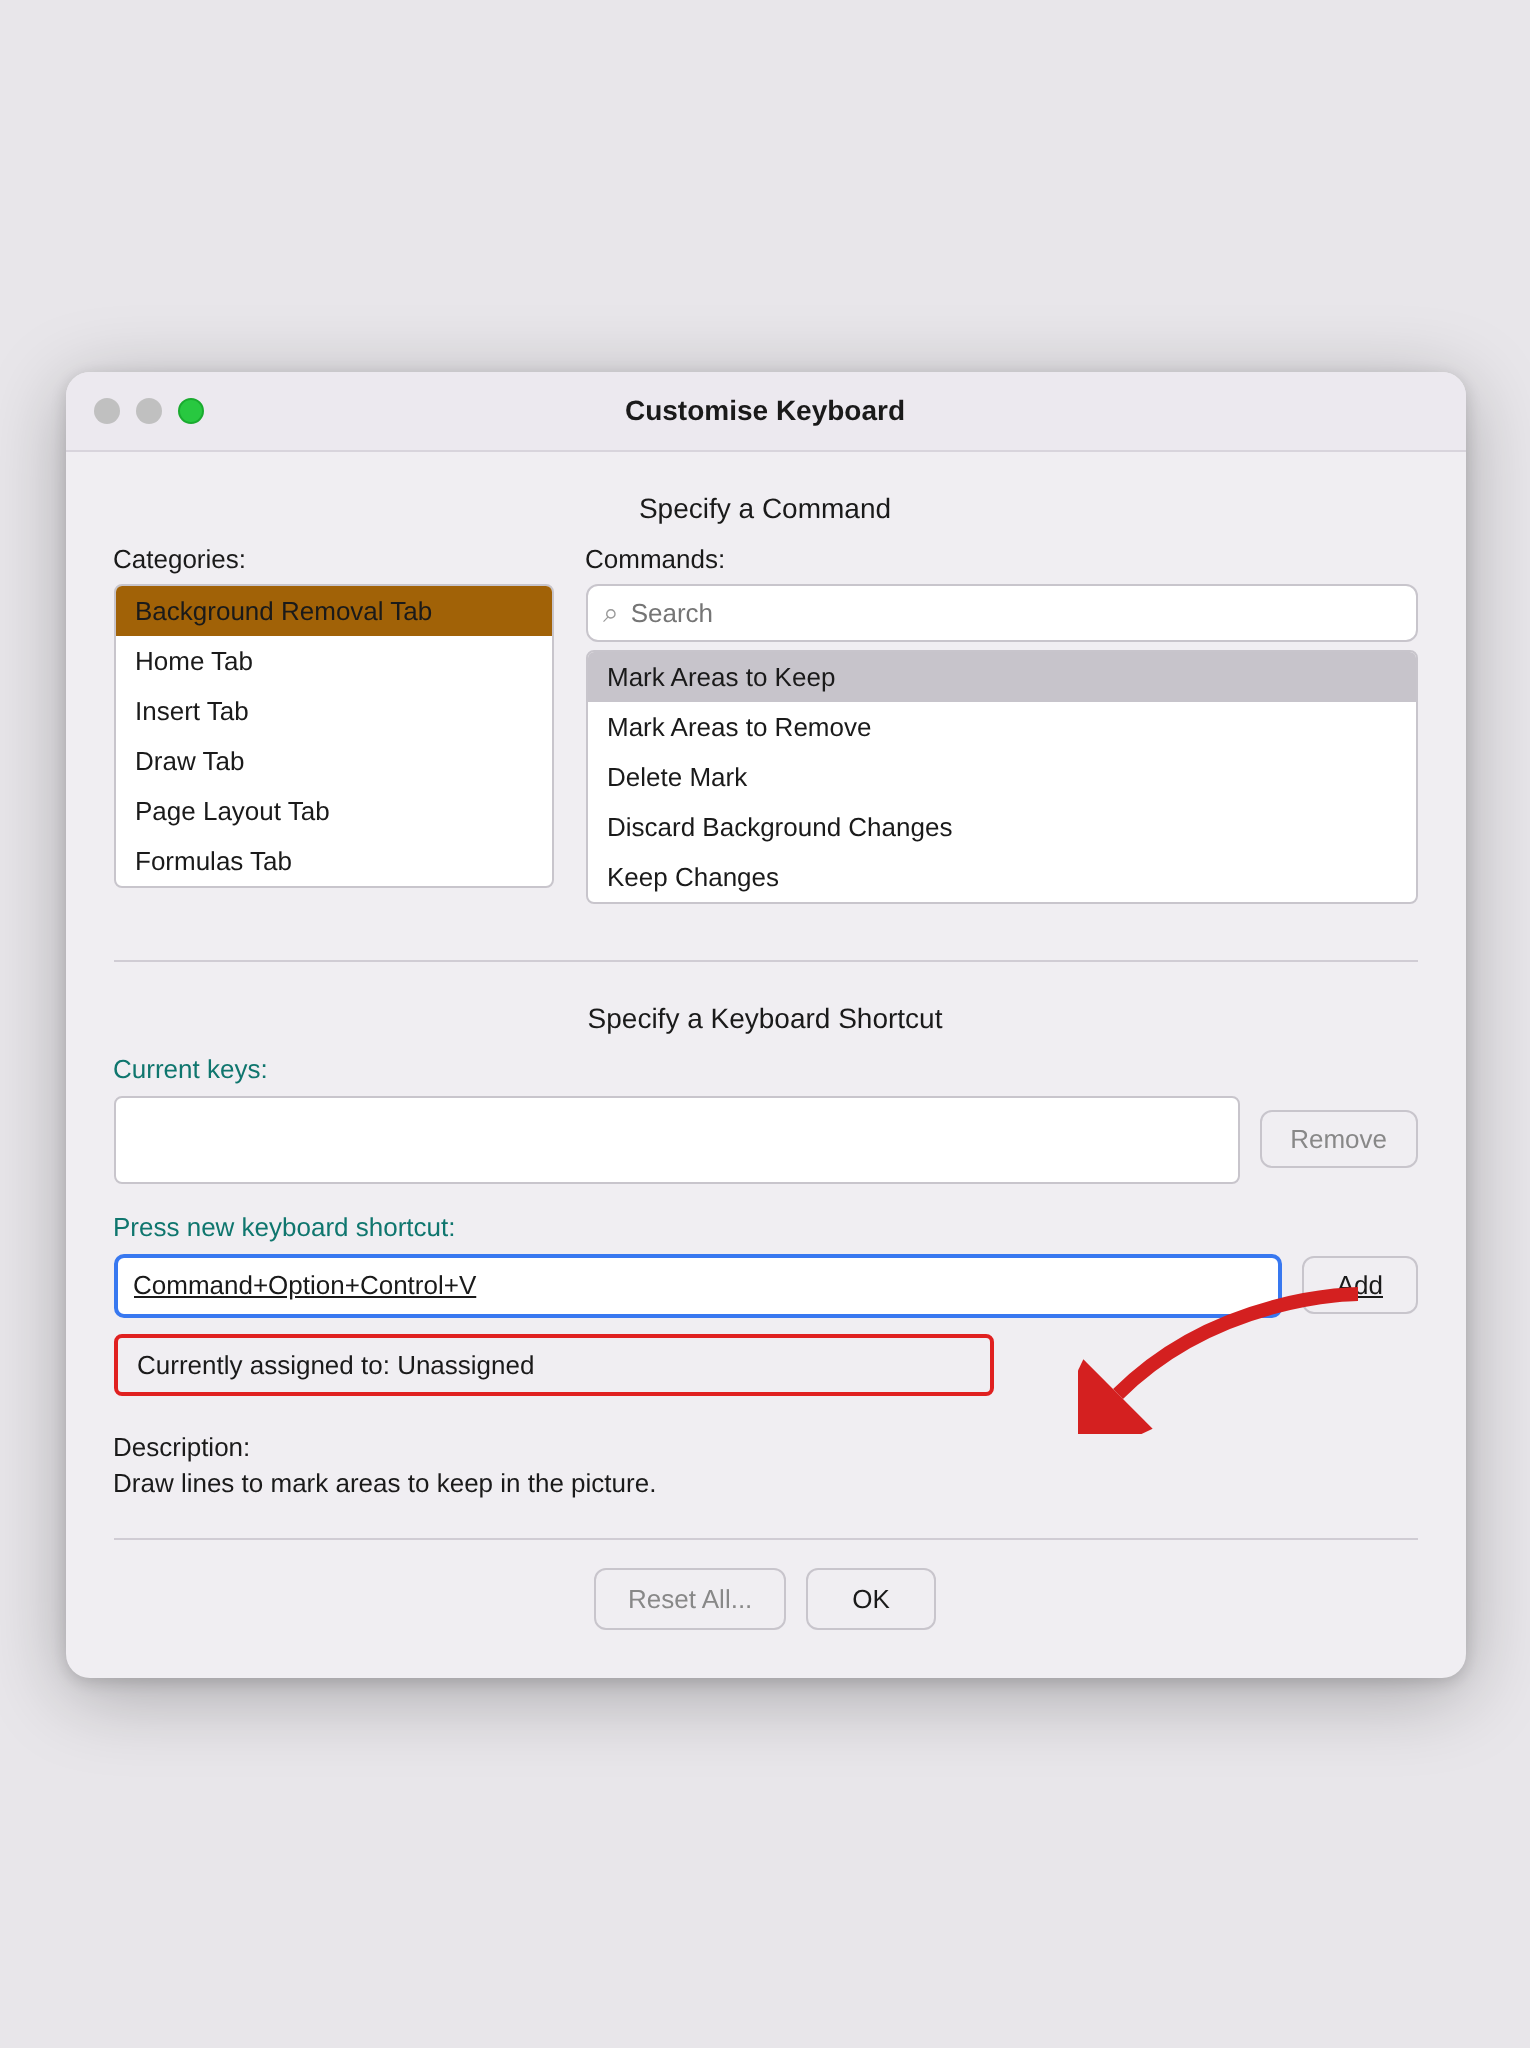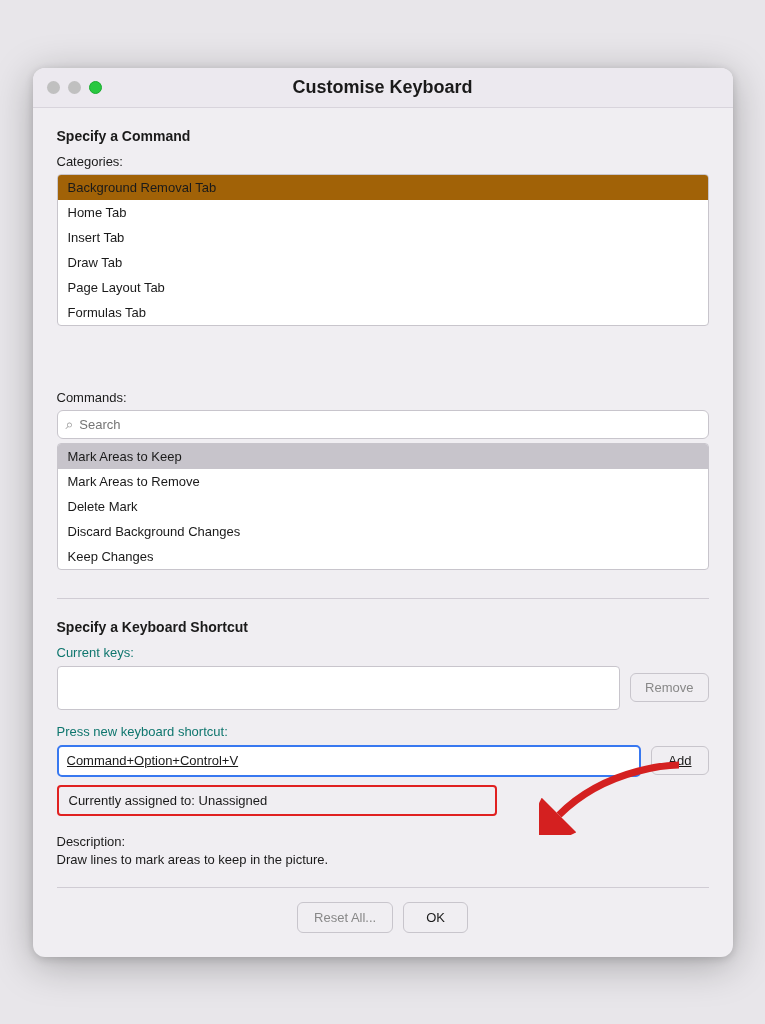--- a/index.html
+++ b/index.html
@@ -46,44 +46,44 @@
     }
     .tl-close { background: #c0c0c0; }
     .tl-minimize { background: #c0c0c0; }
     .tl-maximize { background: #28c840; border: 1px solid #1aab2f; }
 
     .titlebar-title {
       position: absolute;
       left: 50%;
       transform: translateX(-50%);
       font-weight: 600;
-      font-size: 18px;
+      font-size: 14px;
       color: #1a1a1a;
     }
 
     .content {
       padding: 20px 24px 24px;
     }
 
     
     .section-title {
-      font-weight: 700;
+      font-weight: 400;
       font-size: 14px;
       margin-bottom: 10px;
       color: #1a1a1a;
+      text-align: center;
     }
 
     .command-section {
       margin-bottom: 28px;
     }
 
     .two-col {
       display: flex;
       gap: 16px;
-      flex-direction: column;
     }
 
     .col-left {
       flex: 0 0 220px;
     }
 
     .col-right {
       flex: 1;
     }
 

